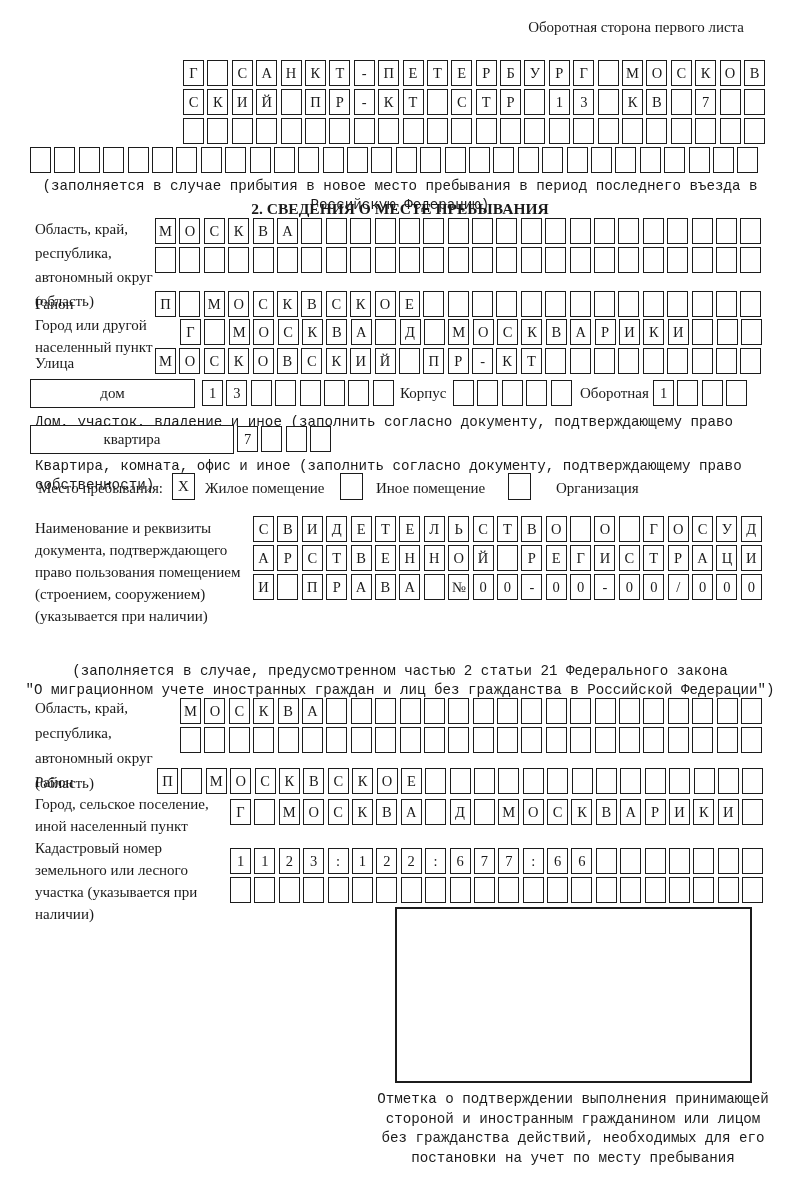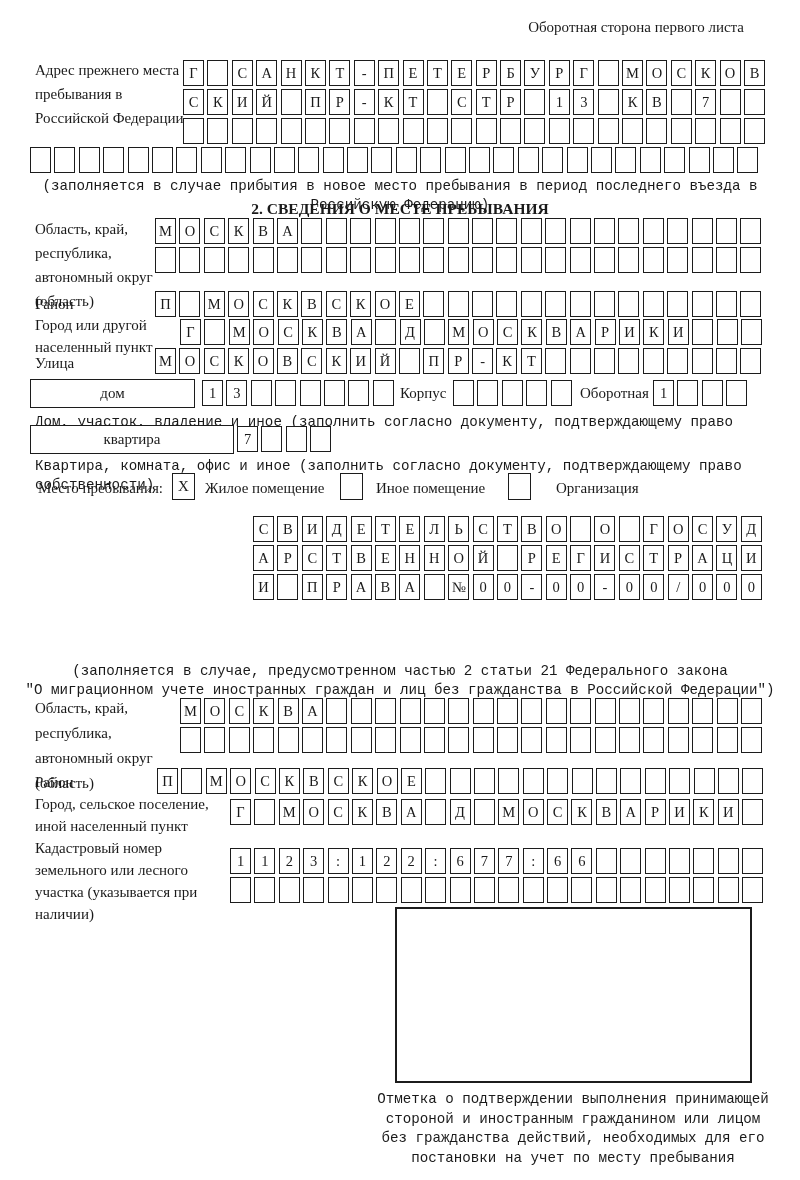--- a/index.html
+++ b/index.html
@@ -30,21 +30,20 @@
   .stampbox{position:absolute;border:2px solid #1c1c1c;box-sizing:border-box;background:#fff;}
   .note{position:absolute;font-size:14.2px;line-height:19px;font-family:Liberation Mono, monospace;}
 </style>
 </head>
 <body>
 
 <div class="page">
 
   <div class="txt" style="top:16px;right:56px;">Оборотная сторона первого листа</div>
 
-  <div class="lbl" style="left:35px;top:58px;width:150px;">Адрес прежнего места пребывания в Российской Федерации</div>
   <div class="cellrow" style="left:183px;top:60px;">
       <span class="cell">Г</span>
       <span class="cell"></span>
       <span class="cell">С</span>
       <span class="cell">А</span>
       <span class="cell">Н</span>
       <span class="cell">К</span>
       <span class="cell">Т</span>
       <span class="cell">-</span>
       <span class="cell">П</span>
@@ -333,20 +332,21 @@
   <div class="note" style="left:35px;top:457px;width:760px;">Квартира, комната, офис и иное (заполнить согласно документу, подтверждающему право собственности)</div>
 
   <div class="txt" style="left:38px;top:477px;">Место пребывания:</div>
   <div class="checkbox" style="left:172px;top:473px;">X</div>
   <div class="txt" style="left:205px;top:477px;">Жилое помещение</div>
   <div class="checkbox" style="left:340px;top:473px;"></div>
   <div class="txt" style="left:376px;top:477px;">Иное помещение</div>
   <div class="checkbox" style="left:508px;top:473px;"></div>
   <div class="txt" style="left:556px;top:477px;">Организация</div>
 
+  <div class="lbl" style="left:35px;top:517px;width:212px;line-height:22px;">Наименование и реквизиты документа, подтверждающего право пользования помещением (строением, сооружением) (указывается при наличии)</div>
   <div class="cellrow" style="left:253px;top:516px;">
       <span class="cell">С</span>
       <span class="cell">В</span>
       <span class="cell">И</span>
       <span class="cell">Д</span>
       <span class="cell">Е</span>
       <span class="cell">Т</span>
       <span class="cell">Е</span>
       <span class="cell">Л</span>
       <span class="cell">Ь</span>

